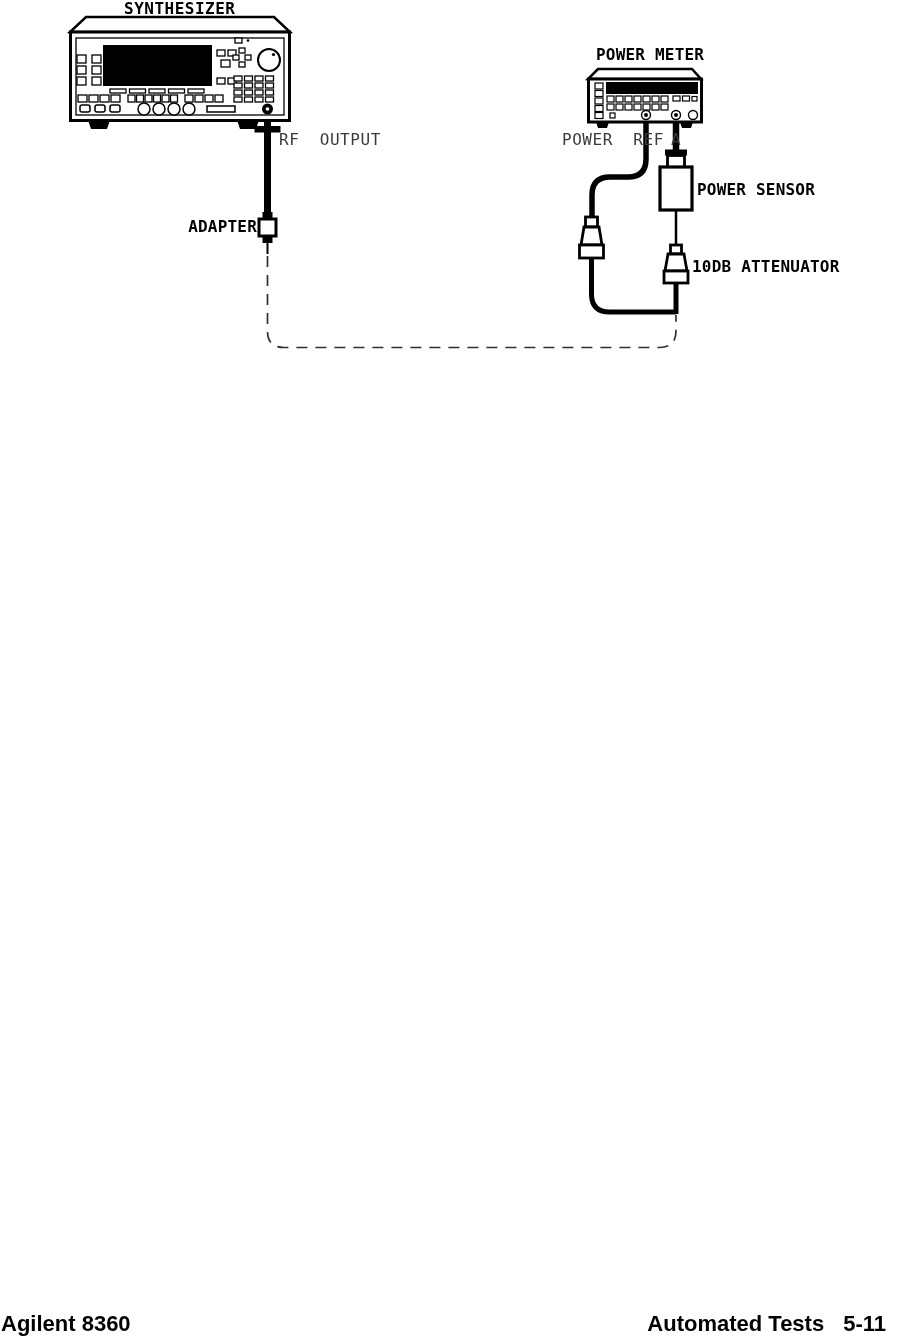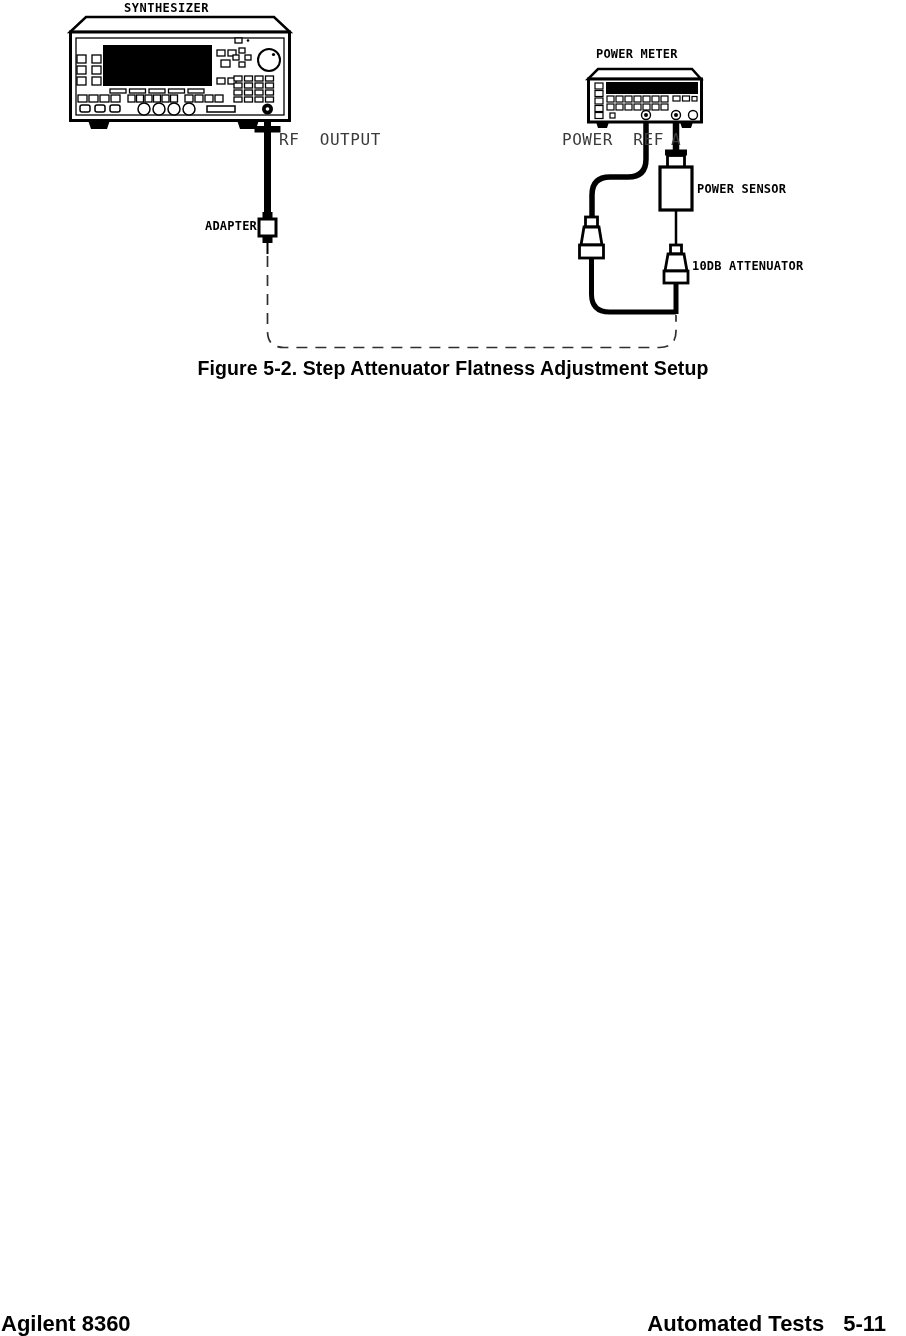--- a/index.html
+++ b/index.html
@@ -7,21 +7,21 @@
     position:relative; width:906px; height:1336px; margin:0 auto;
     background:#ffffff; overflow:hidden;
     font-family:"Liberation Sans", sans-serif; color:#000;
   }
   .abs { position:absolute; }
   svg { display:block; overflow:visible; }
   
   .dlabel {
     position:absolute;
     font-family:"DejaVu Sans Mono", monospace;
-    font-weight:700; font-size:12px; line-height:15px;
+    font-weight:700; font-size:16px; line-height:15px;
     letter-spacing:0.2px; white-space:pre; color:#000;
   }
   .dlabel.light {
     font-weight:400; font-size:16px; line-height:11px;
     letter-spacing:0.55px; color:#3a3a3a;
   }
   .dlabel.two-line { text-align:right; line-height:15.5px; }
   .caption {
     position:absolute; left:0; top:357; width:906px;
     top:357px; text-align:center;
@@ -237,21 +237,20 @@
 
   <div class="dlabel light" style="left:671px; top:134px;">A</div>
 
   <div class="dlabel" style="right:649px; top:219px; text-align:right;">ADAPTER</div>
 
   <div class="dlabel" style="left:697px; top:182px;">POWER SENSOR</div>
 
 
   <div class="dlabel" style="left:692px; top:259px;">10DB ATTENUATOR</div>
 
-  <div class="caption">Figure 5-2. Step Attenuator Flatness Adjustment Setup</div>
 
   <div class="footer">
     <span class="left">Agilent 8360</span>
     <span class="right">
       <span>Automated Tests</span>
       <span>5-11</span>
     </span>
   </div>
 
 </div>

